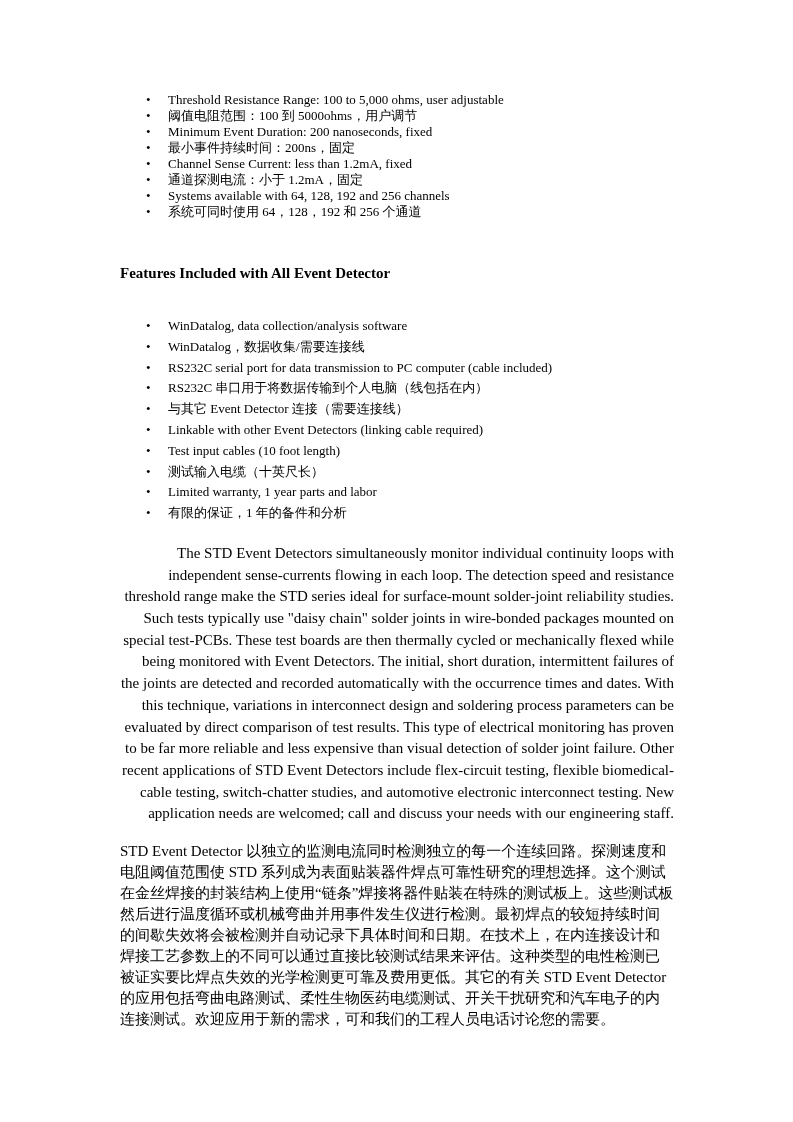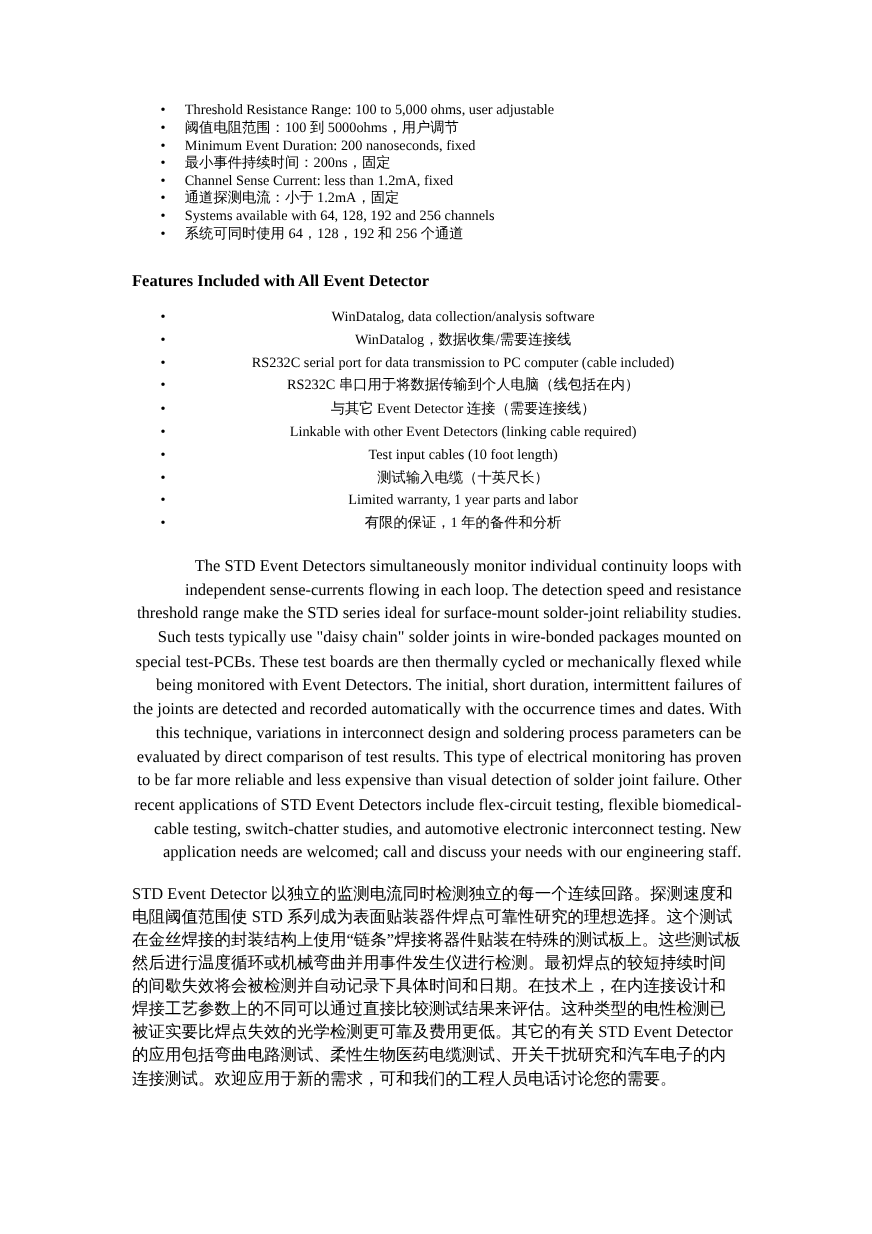--- a/index.html
+++ b/index.html
@@ -36,28 +36,27 @@
     left: 26px;
     top: 0;
   }
   ul.spec-list li {
     line-height: 16px;
   }
   ul.features-list li {
     line-height: 20.8px;
   }
   .features-heading {
-    margin: 26px 0 0 0;
+    margin: 43px 0 0 0;
     font-size: 15px;
     line-height: 20px;
     font-weight: bold;
   }
   ul.features-list {
-    margin-top: 12px;
-    text-align: center;
+    margin-top: 33px;
   }
   p.paragraph-en {
     margin: 19px 0 0 0;
     font-size: 15px;
     line-height: 21.7px;
     text-align: right;
   }
   p.paragraph-zh {
     margin: 16px 0 0 0;
     font-size: 15px;

